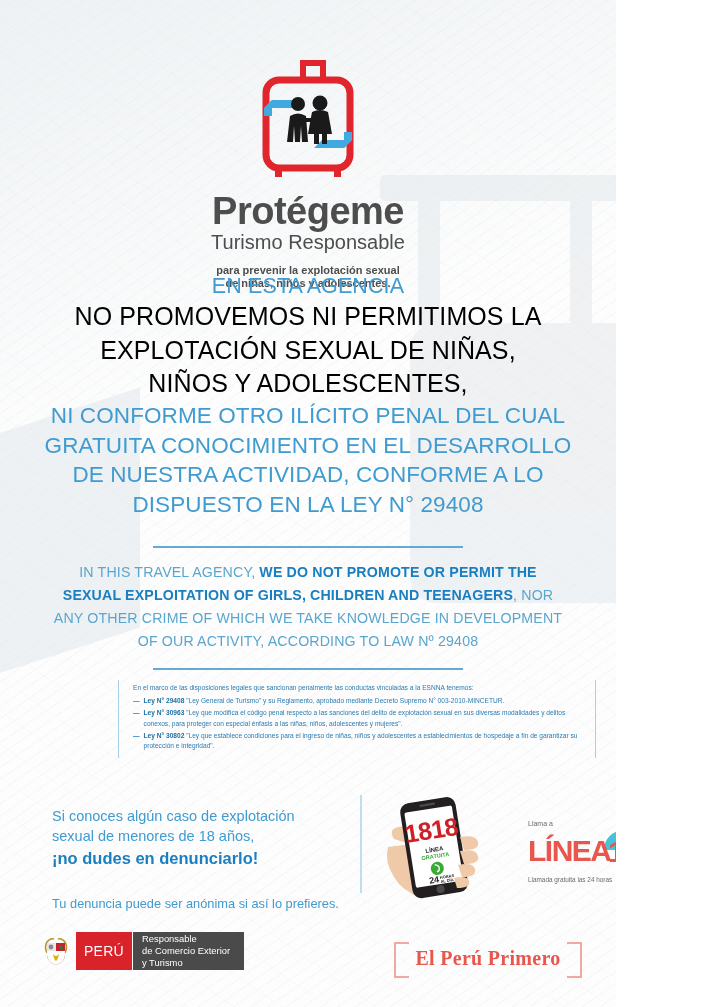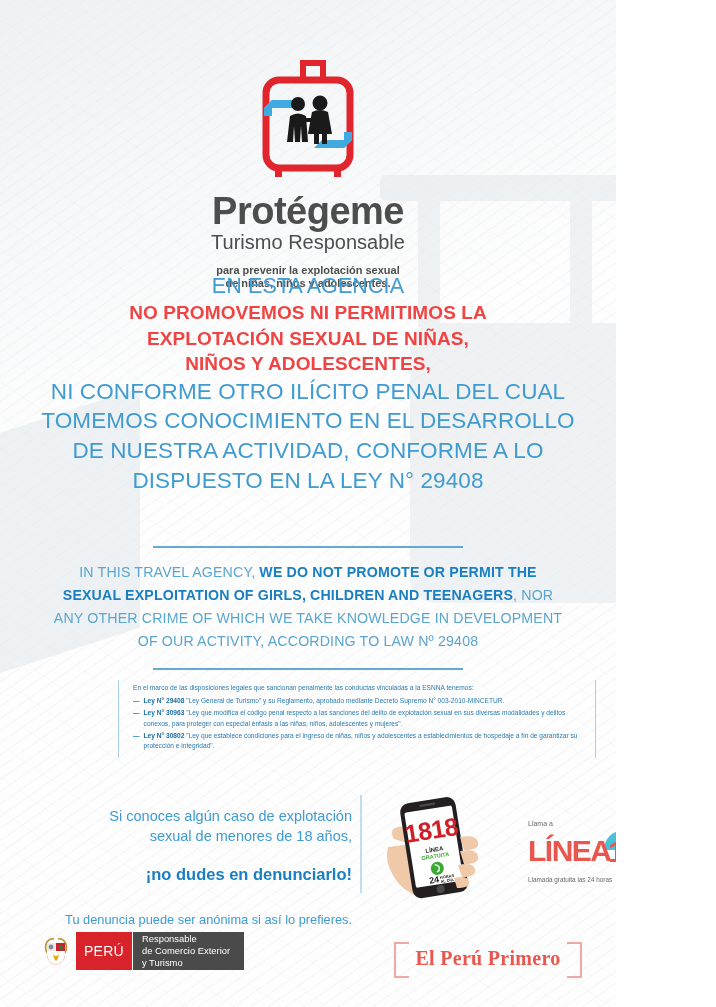--- a/index.html
+++ b/index.html
@@ -133,23 +133,23 @@
     text-align: center;
     color: #3f9bd0;
   }
   .es-line {
     font-size: 22.5px;
     line-height: 1.32;
     letter-spacing: 0.1px;
     white-space: nowrap;
   }
   .es-line.strong {
-    font-size: 19px;
-    font-weight: bold;
-    color: #ef4444;
+    font-size: 25px;
+    font-weight: normal;
+    color: #000000;
     line-height: 1.34;
   }
   .es-line.first { font-size: 21.5px; }
   
   .rule {
     position: absolute;
     left: 50%;
     transform: translateX(-50%);
     width: 310px;
     height: 2px;
@@ -190,33 +190,33 @@
     display: flex;
     gap: 4px;
     margin-bottom: 1.5px;
   }
   .legal-dash { color: #1a7fc1; font-weight: bold; flex: none; }
   .legal-text { flex: 1; }
   .legal-text b { font-weight: bold; color: #1a6fa5; }
   
   .denounce {
     position: absolute;
-    left: 62px;
+    left: 52px;
     top: 806px;
     width: 290px;
-    text-align: right;
+    text-align: left;
     color: #3f9bd0;
   }
   .den-l1 { font-size: 14.5px; line-height: 1.38; }
   .den-l3 {
     font-size: 16.5px;
     font-weight: bold;
     color: #1a7fc1;
     line-height: 1.4;
-    margin-top: 17px;
+    margin-top: 1px;
   }
   .den-l4 {
     font-size: 12.8px;
     margin-top: 26px;
     color: #3f9bd0;
   }
   .v-divider {
     position: absolute;
     left: 360px;
     top: 795px;
@@ -361,21 +361,21 @@
     <div class="logo-sub2">para prevenir la explotación sexual</div>
     <div class="logo-sub2" style="margin-top:0">de niñas, niños y adolescentes.</div>
   </div>
 
   <div class="es-block">
     <div class="es-line first">EN ESTA AGENCIA</div>
     <div class="es-line strong">NO PROMOVEMOS NI PERMITIMOS  LA</div>
     <div class="es-line strong">EXPLOTACIÓN SEXUAL DE NIÑAS,</div>
     <div class="es-line strong">NIÑOS Y ADOLESCENTES,</div>
     <div class="es-line">NI CONFORME OTRO ILÍCITO PENAL DEL CUAL</div>
-    <div class="es-line">TOMEMOS CONOCIMIENTO EN EL DESARROLLO</div>
+    <div class="es-line">GRATUITA CONOCIMIENTO EN EL DESARROLLO</div>
     <div class="es-line">DE NUESTRA ACTIVIDAD, CONFORME A LO</div>
     <div class="es-line">DISPUESTO EN LA LEY N° 29408</div>
   </div>
 
   <div class="rule top"></div>
 
   <div class="en-block">
     <span>IN THIS TRAVEL AGENCY, </span><b>WE DO NOT PROMOTE OR PERMIT THE SEXUAL EXPLOITATION OF GIRLS, CHILDREN AND TEENAGERS</b><span>, NOR ANY OTHER CRIME OF WHICH WE TAKE KNOWLEDGE IN DEVELOPMENT OF OUR ACTIVITY, ACCORDING TO LAW Nº 29408</span>
   </div>
 

